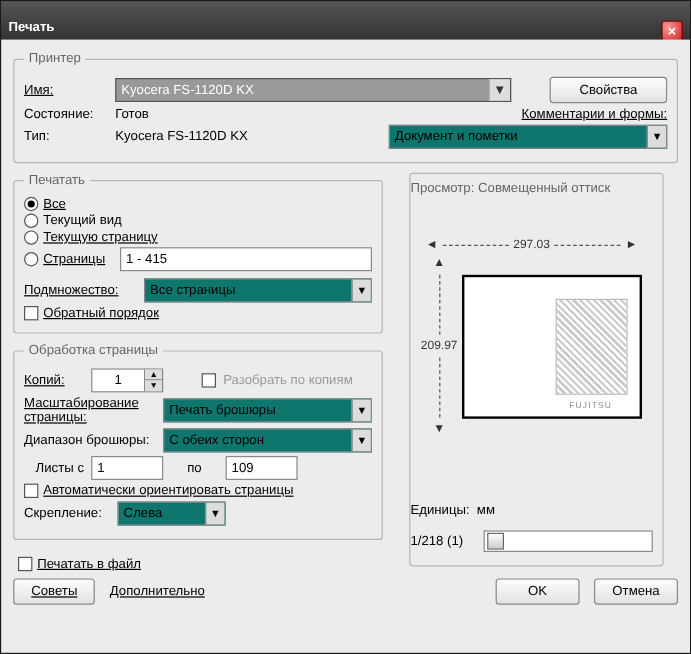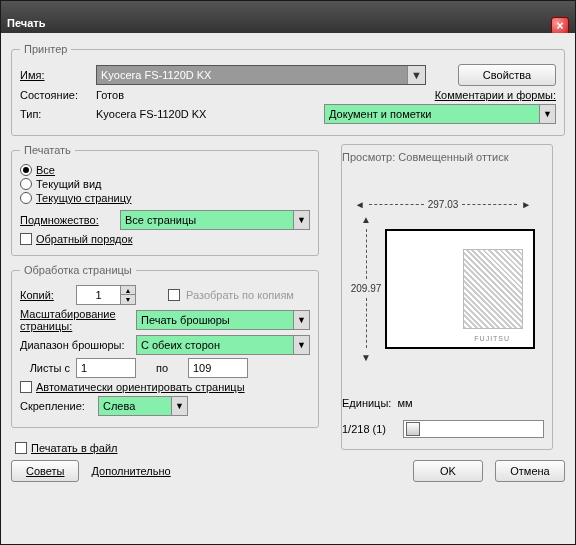--- a/index.html
+++ b/index.html
@@ -105,21 +105,21 @@
   .checkbox { width:12px; height:12px; border:1px solid #555; background:#fff; display:inline-block;}
   .spin {
     display:flex; align-items:center; border:1px solid #888; background:#fff; height:20px; width:60px;
   }
   .spin .v{flex:1; text-align:center;}
   .spin .arrows{width:15px; display:flex; flex-direction:column; border-left:1px solid #888;}
   .spin .arrows span{height:9px; font-size:7px; line-height:9px; text-align:center; background:#ddd; border-bottom:1px solid #888; cursor:pointer;}
   .spin .arrows span:last-child{border-bottom:none;}
   .disabled { color: #9a9a9a; }
   .sel {
-    display:flex; align-items:center; border:1px solid #888; background:#86efac; height:20px; position:relative;
+    display:flex; align-items:center; border:1px solid #888; background:#0f766e; height:20px; position:relative;
   }
   .sel .v{flex:1; padding:0 4px;}
   .sel .dd{width:16px; background:#ddd; border-left:1px solid #888; text-align:center; font-size:9px; line-height:18px;}
   .preview-box {
     border: 1px solid #b5b5b5;
     border-radius: 3px;
     padding: 6px 8px 8px 0;
     margin: 4px 12px;
     flex: 1;
     display: flex;
@@ -212,20 +212,25 @@
             <span class="radio checked"></span>
             <span><span class="underline">Все</span></span>
           </div>
           <div class="radio-row">
             <span class="radio"></span>
             <span>Текущий вид</span>
           </div>
           <div class="radio-row">
             <span class="radio"></span>
             <span><span class="underline">Текущую страницу</span></span>
+          </div>
+          <div class="radio-row">
+            <span class="radio"></span>
+            <span style="width:60px"><span class="underline">Страницы</span></span>
+            <input type="text" style="flex: 1 1 0%;" value="1 - 415">
           </div>
           <div class="row" style="margin-top:6px">
             <span style="width:94px"><span class="underline">Подмножество:</span></span>
             <div class="sel" style="flex:1">
               <span class="v">Все страницы</span>
               <span class="dd">▼</span>
             </div>
           </div>
           <div class="radio-row" style="margin-top:0">
             <span class="checkbox"></span>

